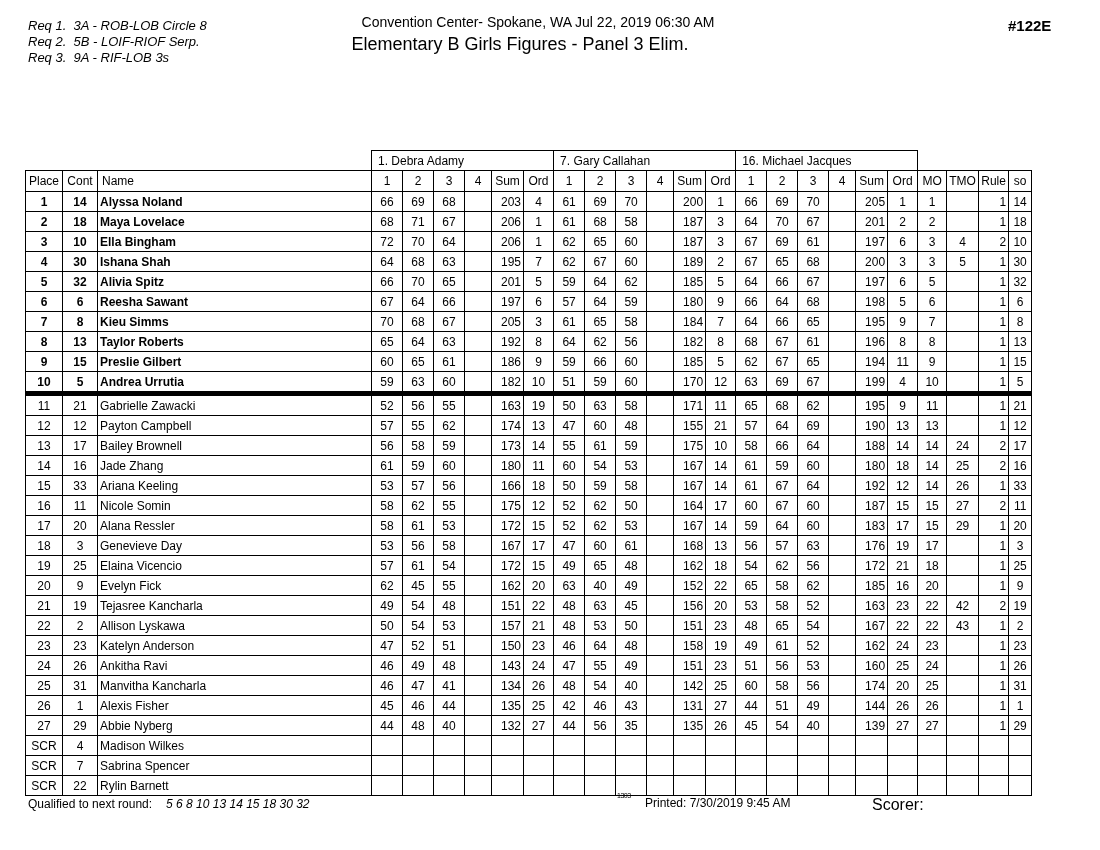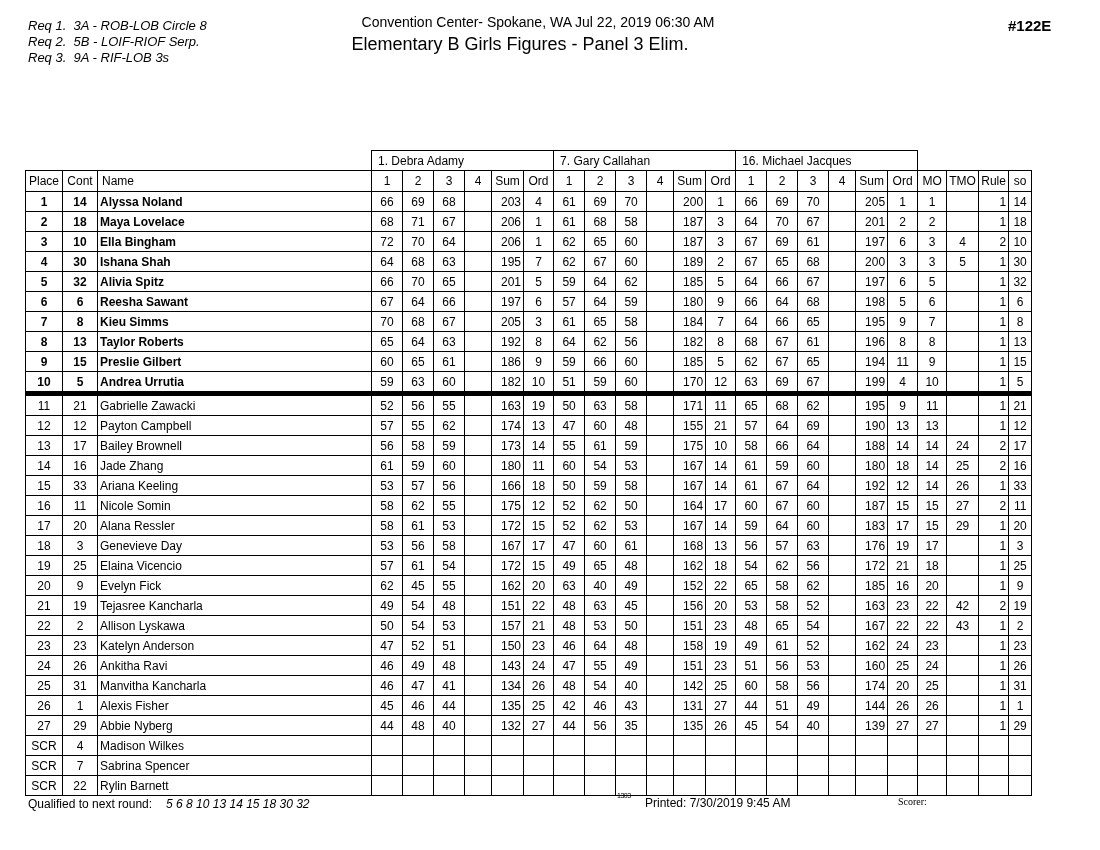--- a/index.html
+++ b/index.html
@@ -41,21 +41,21 @@
   td.mo,td.tmo,td.so{text-align:center;}
   td.rc{text-align:right;padding-right:5px;}
   tr.q td.pc, tr.q td.cc, tr.q td.nc{font-weight:bold;}
   tr.cut td{border-bottom:5px solid #000;}
 
   
   .qualified{position:absolute;left:28px;top:797px;font-size:12px;}
   .qualified .nums{margin-left:14px;font-style:italic;}
   .print-id{position:absolute;left:617px;top:792px;font-size:7px;letter-spacing:-0.5px;}
   .printed{position:absolute;left:645px;top:796px;font-size:12px;}
-  .scorer{position:absolute;left:898px;top:796px;font-size:10px;font-family:Liberation Serif, serif;}
+  .scorer{position:absolute;left:872px;top:796px;font-size:16px;}
 </style>
 </head>
 <body>
 
 <div class="req-block">
   <div class="req-line">Req 1.  3A - ROB-LOB Circle 8</div>
   <div class="req-line">Req 2.  5B - LOIF-RIOF Serp.</div>
   <div class="req-line">Req 3.  9A - RIF-LOB 3s</div>
 </div>
 

